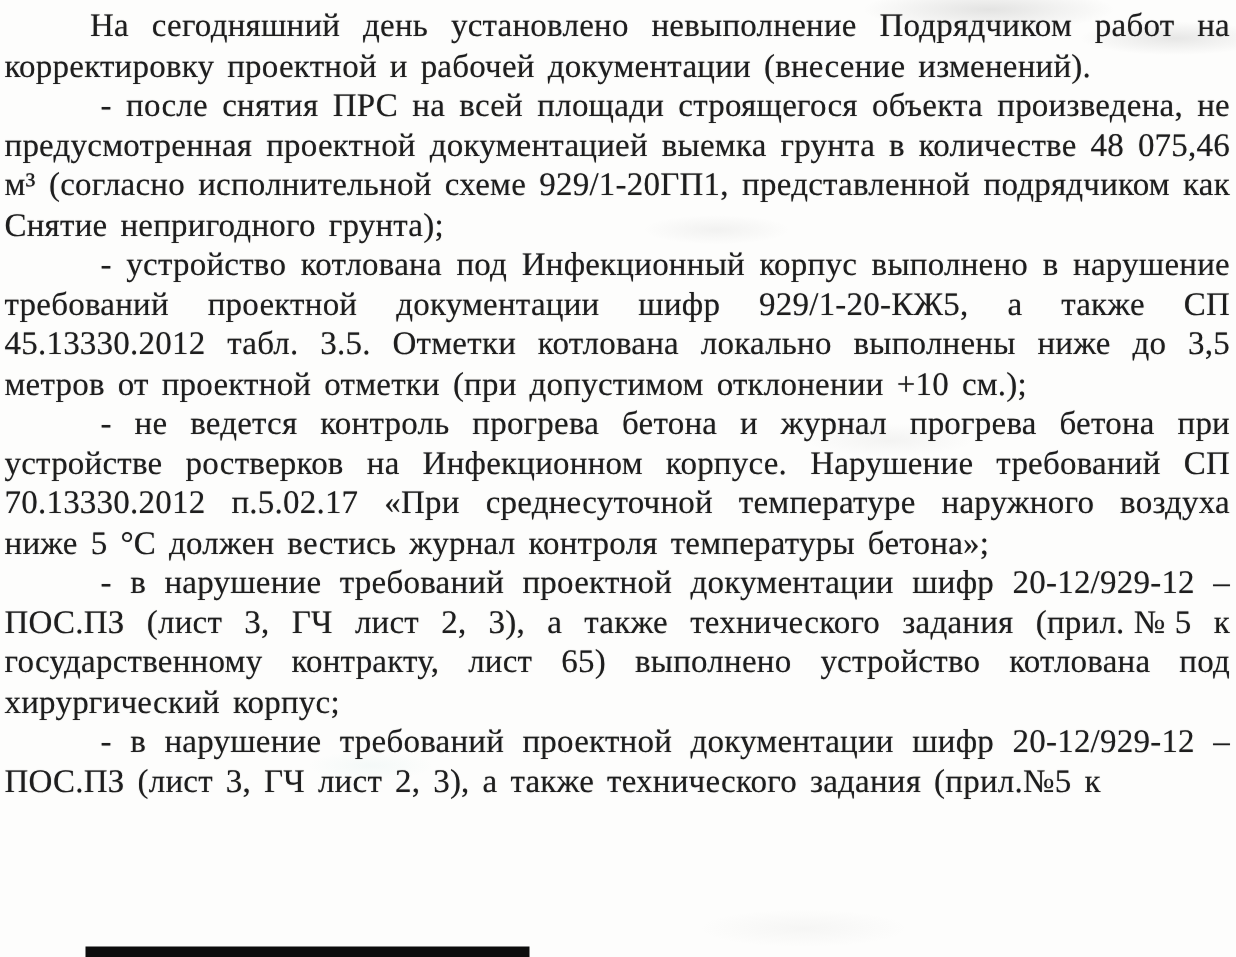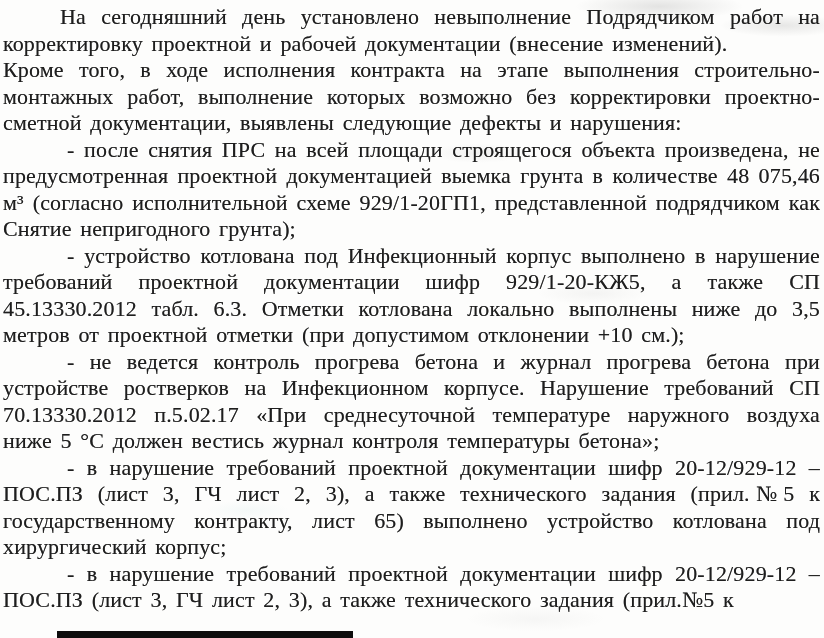--- a/index.html
+++ b/index.html
@@ -49,25 +49,24 @@
     height: 7px;
     background: #0d0d0d;
   }
 </style>
 </head>
 <body>
 
 <div class="page">
   <p class="para indent">На сегодняшний день установлено невыполнение Подрядчиком работ на корректировку проектной и рабочей документации (внесение изменений).</p>
 
-  <p class="para">Кроме того, в ходе исполнения контракта на этапе выполнения строительно-монтажных работ, выполнение которых возможно без корректировки проектно-сметной документации, выявлены следующие дефекты и нарушения:</p>
 
   <p class="para bullet">- после снятия ПРС на всей площади строящегося объекта произведена, не предусмотренная проектной документацией выемка грунта в количестве 48 075,46 м³ (согласно исполнительной схеме 929/1-20ГП1, представленной подрядчиком как Снятие непригодного грунта);</p>
 
-  <p class="para bullet">- устройство котлована под Инфекционный корпус выполнено в нарушение требований проектной документации шифр 929/1-20-КЖ5, а также СП 45.13330.2012 табл. 6.3. Отметки котлована локально выполнены ниже до 3,5 метров от проектной отметки (при допустимом отклонении +10 см.);</p>
+  <p class="para bullet">- устройство котлована под Инфекционный корпус выполнено в нарушение требований проектной документации шифр 929/1-20-КЖ5, а также СП 45.13330.2012 табл. 3.5. Отметки котлована локально выполнены ниже до 3,5 метров от проектной отметки (при допустимом отклонении +10 см.);</p>
 
   <p class="para bullet">- не ведется контроль прогрева бетона и журнал прогрева бетона при устройстве ростверков на Инфекционном корпусе. Нарушение требований СП 70.13330.2012  п.5.02.17 «При среднесуточной температуре наружного воздуха ниже 5 °С должен вестись журнал контроля температуры бетона»;</p>
 
   <p class="para bullet">- в нарушение требований проектной документации шифр 20-12/929-12 – ПОС.ПЗ (лист 3, ГЧ лист 2, 3), а также технического задания (прил.№5 к государственному контракту, лист 65) выполнено устройство котлована под хирургический корпус;</p>
 
   <p class="para bullet">- в нарушение требований проектной документации шифр 20-12/929-12 – ПОС.ПЗ (лист 3, ГЧ лист 2, 3), а также технического задания (прил.№5 к</p>
 
   <div class="scan-bar"></div>
 </div>
 

